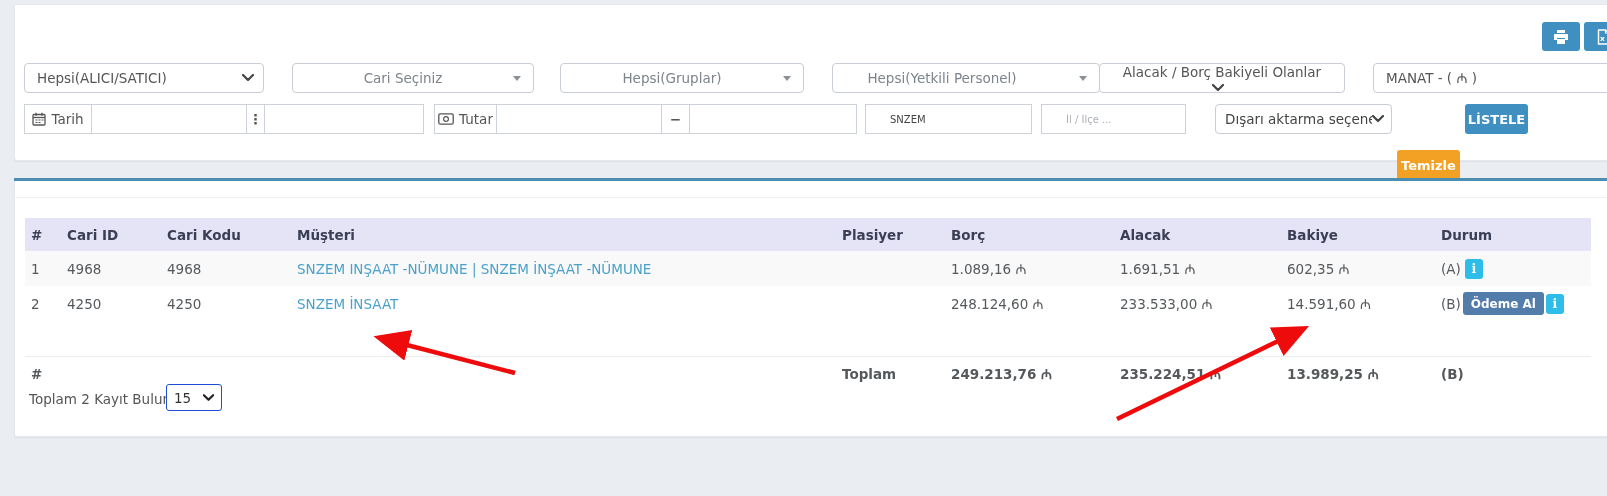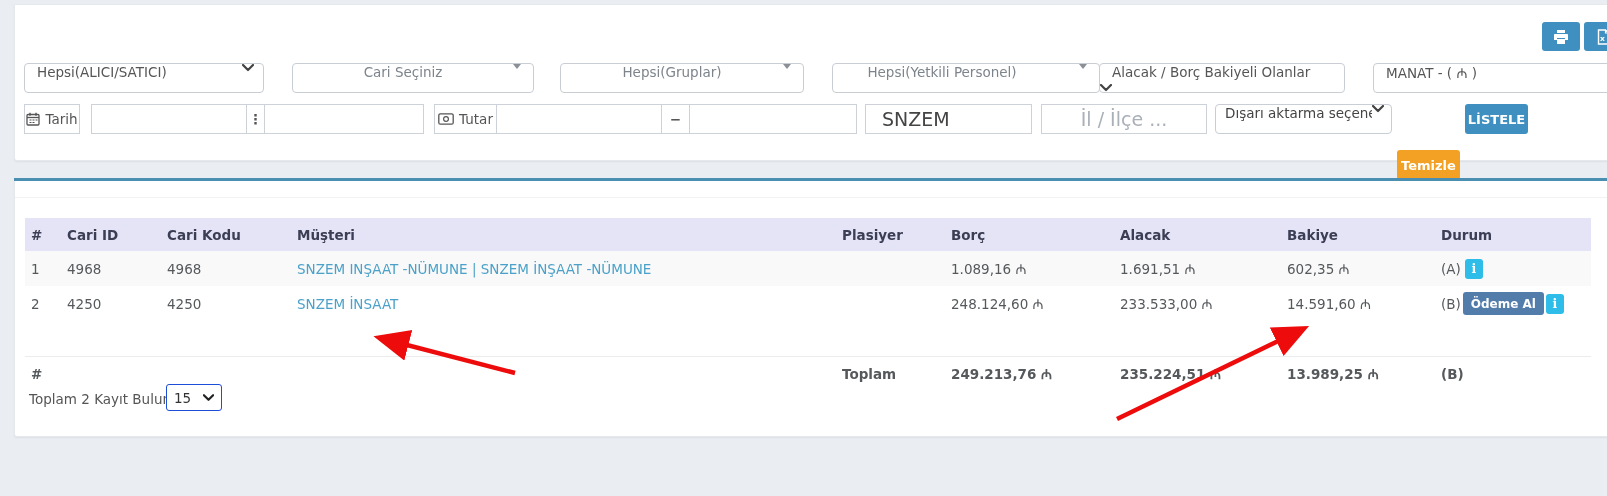--- a/index.html
+++ b/index.html
@@ -16,32 +16,32 @@
   #resultsCard { left:14px; top:181px; width:1600px; height:256px; border-top:none; border-radius:0 0 3px 3px; }
   #resultsHeadRule { position:absolute; left:0; top:16px; width:100%; height:1px; background:#f2f2f2; }
 
   
   .hbtn { position:absolute; top:17px; width:38px; height:29px; background:#3f90c0; border-radius:3px;
           display:flex; align-items:center; justify-content:center; cursor:pointer; }
   #printBtn { left:1527px; } #excelBtn { left:1569px; }
 
   
   .sel { position:absolute; top:58px; height:30px; background:#fff; border:1px solid #c9ced4; border-radius:4px;
-         display:flex; color:#555; cursor:pointer; }
+         display:flex; align-items:center; color:#555; cursor:pointer; }
   .sel .lbl { flex:1; padding:0 12px; white-space:nowrap; overflow:hidden; }
   .sel.s2style .lbl { text-align:center; color:#7d848b; }
   .chev { margin-right:9px; display:flex; }
   .tri { width:0; height:0; border-left:4.5px solid transparent; border-right:4.5px solid transparent;
          border-top:5.5px solid #8a9096; margin-right:12px; }
 
   
   .f2 { position:absolute; top:99px; height:30px; }
   .addon { background:#fff; border:1px solid #ccd2d8; color:#555; display:flex; align-items:center;
            justify-content:center; gap:5px; white-space:nowrap; }
-  .inp { border:1px solid #ccd2d8; background:#fff; padding:0 16px; font-family:inherit; font-size:19px;
+  .inp { border:1px solid #ccd2d8; background:#fff; padding:0 24px; font-family:inherit; font-size:10px;
          color:#444; outline:none; }
   .inp::placeholder { color:#a9b0b7; }
   .sqbtn { background:#fff; border:1px solid #ccd2d8; color:#555; display:flex; align-items:center;
            justify-content:center; font-weight:bold; cursor:pointer; }
   .actbtn { border:none; border-radius:3px; color:#fff; font-weight:bold; font-size:13px;
             font-family:inherit; display:flex; align-items:center; justify-content:center; cursor:pointer; }
 
   
   #grid { position:absolute; left:10px; top:37px; width:1566px; border-collapse:collapse; table-layout:fixed; }
   #grid th { background:#e4e4f6; color:#3b3e54; font-weight:bold; text-align:left; height:33px;
@@ -116,21 +116,21 @@
       <svg width="12" height="8" viewBox="0 0 12 8">
           <path d="M1 1 L6 6 L11 1" fill="none" stroke="#444" stroke-width="2.2" stroke-linecap="round" stroke-linejoin="round"></path>
         </svg>
     </span>
   </div>
   <div class="sel" style="left:1358px; width:260px;">
     <span class="lbl">MANAT - ( ₼ )</span>
 
   </div>
 
-  <div class="f2 addon" style="left:9px; width:56px;">
+  <div class="f2 addon" style="left:9px; width:68px;">
     <span style="display:flex;">
       <svg width="14" height="14" viewBox="0 0 14 14">
           <rect x="1" y="2.5" width="12" height="10.5" rx="1" fill="none" stroke="#555" stroke-width="1.3"></rect>
           <path d="M1 5.5h12" stroke="#555" stroke-width="1.3"></path>
           <path d="M4 .8v3M10 .8v3" stroke="#555" stroke-width="1.4"></path>
           <path d="M3.5 8h2M6.5 8h2M9.5 8h2M3.5 10.5h2M6.5 10.5h2" stroke="#555" stroke-width="1.1"></path>
         </svg>
     </span>
     <span>Tarih</span>
   </div>
@@ -145,21 +145,21 @@
           <circle cx="8" cy="6" r="2.4" fill="none" stroke="#555" stroke-width="1.2"></circle>
         </svg>
     </span>
     <span>Tutar</span>
   </div>
   <input class="f2 inp" style="left: 481px; width: 166px;">
   <div class="f2 sqbtn" style="left:646px; width:29px;">−</div>
   <input class="f2 inp" style="left: 674px; width: 168px;">
 
   <input class="f2 inp" style="left: 850px; width: 167px;" value="SNZEM">
-  <input class="f2 inp" style="left: 1026px; width: 166px; text-align: center;" placeholder="İl / İlçe ...">
+  <input class="f2 inp" style="left: 1026px; width: 145px;" placeholder="İl / İlçe ...">
 
   <div class="sel" style="top:99px; left:1200px; width:177px;">
     <span class="lbl" style="padding:0 9px; color:#444;">Dışarı aktarma seçeneği</span>
     <span class="chev" style="margin-right:7px;">
       <svg width="12" height="8" viewBox="0 0 12 8">
           <path d="M1 1 L6 6 L11 1" fill="none" stroke="#444" stroke-width="2.2" stroke-linecap="round" stroke-linejoin="round"></path>
         </svg>
     </span>
   </div>
   <button class="f2 actbtn" style="left:1382px; width:63px; background:#f3a125;margin-top:46px;">Temizle</button>

